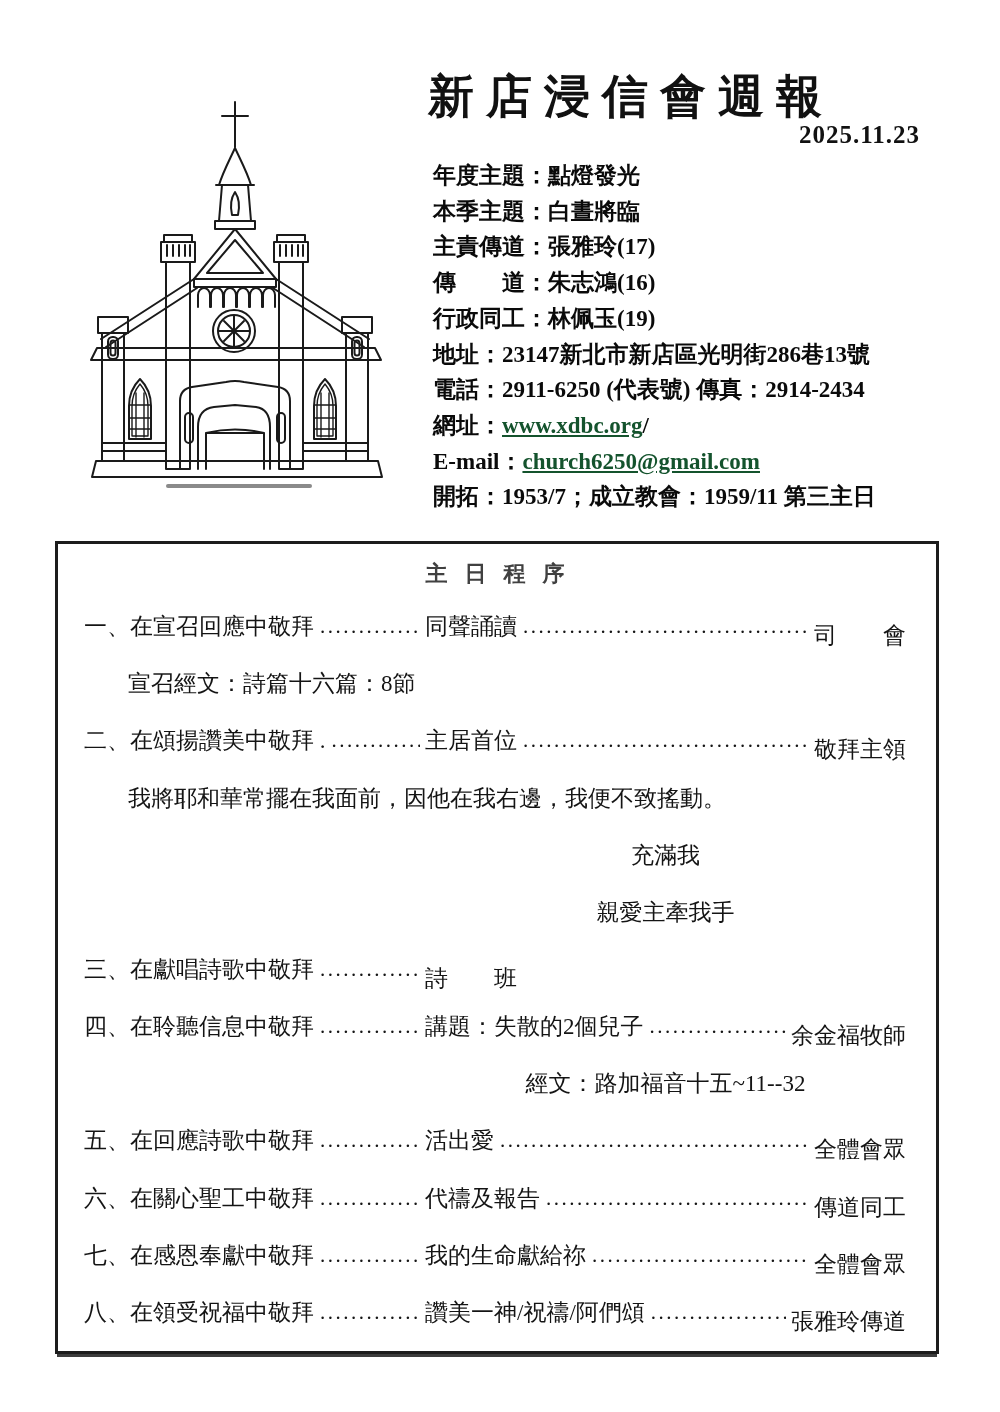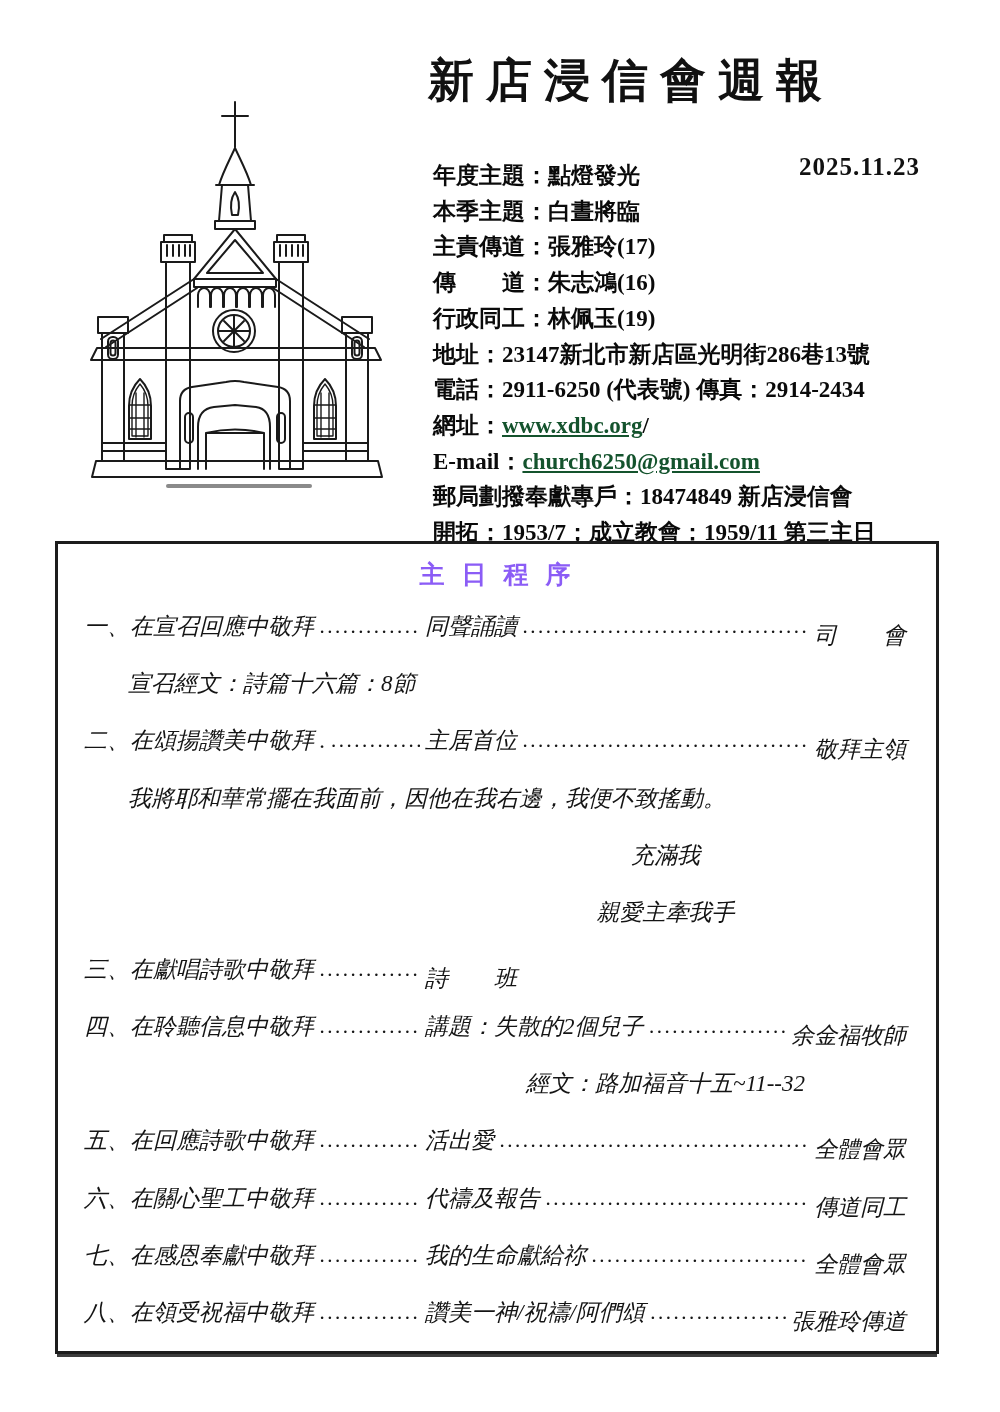--- a/index.html
+++ b/index.html
@@ -9,29 +9,28 @@
     width:1000px; height:1412px;
     margin:0 auto;
     background:#ffffff;
     color:#000;
     font-family:"Liberation Serif","DejaVu Serif",serif;
     overflow:hidden;
   }
 
   
   .masthead-title {
-    position:absolute; left:428px; top:50px;
+    position:absolute; left:428px; top:66px;
     font-size:46px; font-weight:600; letter-spacing:12px;
     white-space:nowrap; color:#111;
   }
   .masthead-date {
     position:absolute; left:430px; top:121px; width:490px;
     text-align:right; font-size:25px; font-weight:bold; color:#111;
     letter-spacing:1px;
-    margin-top:32px;
   }
 
   
   .church { position:absolute; left:68px; top:84px; width:334px; height:428px; }
   .church svg { width:100%; height:100%; }
 
   
   .info {
     position:absolute; left:433px; top:158px; width:510px;
     font-size:23px; font-weight:bold; line-height:35.7px;
@@ -46,24 +45,24 @@
     border:3px solid #1c1c1c;
     box-sizing:border-box;
     box-shadow:0 5px 0 -2px #3c3c3c;
     background:#fff;
     display:flex; flex-direction:column;
     padding:6px 30px 10px 26px;
   }
   .program-title {
     flex:0 0 48px;
     display:flex; align-items:center; justify-content:center;
-    font-size:25px; font-weight:bold; letter-spacing:17px;
-    text-indent:17px; color:#8b5cf6;
-  }
-  .program-rows { flex:1; display:flex; flex-direction:column;font-style:italic; }
+    font-size:22px; font-weight:bold; letter-spacing:17px;
+    text-indent:17px; color:#404040;
+  }
+  .program-rows { flex:1; display:flex; flex-direction:column; }
   .prow {
     flex:1; display:flex; align-items:center;
     font-size:23px; color:#141414; white-space:nowrap;
   }
   .c-left  { display:flex; align-items:baseline; width:341px; flex:0 0 341px; min-width:0; }
   .c-mid   { display:flex; align-items:baseline; flex:1; min-width:0; }
   .c-right { flex:0 0 auto;margin-top:18px; }
   .leader {
     flex:1; min-width:0; overflow:hidden; white-space:nowrap;
     align-self:flex-end; margin:0 5px 3px 6px;
@@ -155,21 +154,20 @@
     <div>傳　　道：朱志鴻(16)</div>
     <div>行政同工：林佩玉(19)</div>
     <div>地址：23147新北市新店區光明街286巷13號</div>
     <div>電話：2911-6250 (代表號)  傳真：2914-2434</div>
     <div>
       <span>網址：</span><a>www.xdbc.org</a><span>/</span>
     </div>
     <div>
       <span>E-mail：</span><a>church6250@gmail.com</a>
     </div>
-    <div>郵局劃撥奉獻專戶：18474849  新店浸信會</div>
     <div>開拓：1953/7；成立教會：1959/11  第三主日</div>
   </div>
 
   <div class="program-box">
     <div class="program-title">主日程序</div>
     <div class="program-rows">
 
       <div class="prow">
         <span class="c-left">
             <span>一、在宣召回應中敬拜</span>

